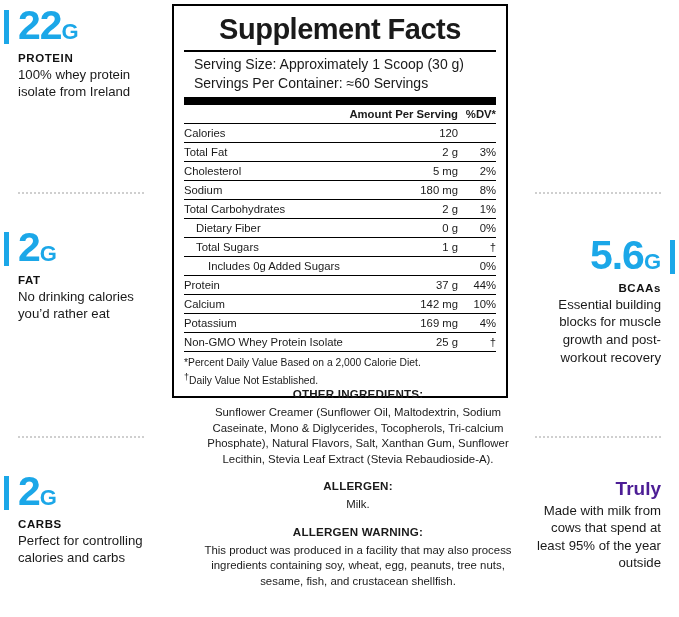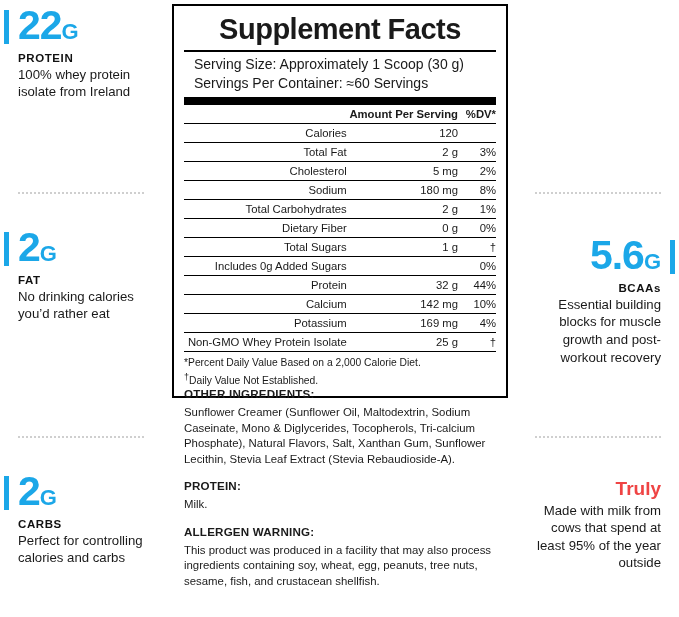--- a/index.html
+++ b/index.html
@@ -76,21 +76,21 @@
 
   .dotted-sep {
     position: absolute;
     height: 0;
     border-top: 2px dotted #cfcfcf;
   }
 
   .truly-block .brand-line {
     font-size: 19px;
     font-weight: bold;
-    color: #ef4444;
+    color: #4c1d95;
     line-height: 1.15;
   }
   .truly-block .brand-line .tm {
     font-size: 10px;
     vertical-align: super;
   }
 
   
   .center {
     position: absolute;
@@ -133,42 +133,43 @@
     border-collapse: collapse;
     font-size: 11.3px;
   }
   table.nutri td {
     padding: 3px 0 3px 0;
     vertical-align: bottom;
   }
   table.nutri tr.row-line td {
     border-bottom: 1px solid #000;
   }
-  td.nm { text-align: right; }
+  td.nm { text-align: left; }
   td.amt { text-align: right; padding-right: 26px; white-space: nowrap; }
   td.dv { text-align: right; width: 38px; white-space: nowrap; }
   .hdr td { font-weight: bold; font-size: 11.3px; padding-bottom: 2px; }
   .indent1 { padding-left: 12px !important; }
   .indent2 { padding-left: 24px !important; }
 
   .footnotes {
     font-size: 10.3px;
     line-height: 1.4;
     padding-top: 4px;
   }
   .footnotes .dag { font-size: 9px; vertical-align: super; }
 
   
   .ingredients {
     position: absolute;
-    left: 12px;
+    left: 27px;
     top: 386px;
     width: 318px;
     font-size: 11.4px;
     line-height: 1.37;
+    text-align: center;
   }
   .ing-head {
     font-weight: bold;
     font-size: 11.6px;
     letter-spacing: 0.2px;
   }
   .ing-body { margin-top: 3px; }
   .gap { height: 11px; }
 </style>
 </head>
@@ -263,21 +264,21 @@
           <td class="amt">1 g</td>
           <td class="dv">†</td>
         </tr>
         <tr class="row-line">
           <td class="nm indent2">Includes 0g Added Sugars</td>
           <td class="amt"></td>
           <td class="dv">0%</td>
         </tr>
         <tr class="row-line">
           <td class="nm">Protein</td>
-          <td class="amt">32 g</td>
+          <td class="amt">37 g</td>
           <td class="dv">44%</td>
         </tr>
         <tr class="row-line">
           <td class="nm">Calcium</td>
           <td class="amt">142 mg</td>
           <td class="dv">10%</td>
         </tr>
         <tr class="row-line">
           <td class="nm">Potassium</td>
           <td class="amt">169 mg</td>
@@ -295,21 +296,21 @@
         <div>*Percent Daily Value Based on a 2,000 Calorie Diet.</div>
         <div><span class="dag">†</span><span>Daily Value Not Established.</span></div>
       </div>
 
     </div>
 
     <div class="ingredients">
       <div class="ing-head">OTHER INGREDIENTS:</div>
       <div class="ing-body">Sunflower Creamer (Sunflower Oil, Maltodextrin, Sodium Caseinate, Mono &amp; Diglycerides, Tocopherols, Tri-calcium Phosphate), Natural Flavors, Salt, Xanthan Gum, Sunflower Lecithin, Stevia Leaf Extract (Stevia Rebaudioside-A).</div>
       <div class="gap"></div>
-      <div class="ing-head">PROTEIN:</div>
+      <div class="ing-head">ALLERGEN:</div>
       <div class="ing-body">Milk.</div>
       <div class="gap"></div>
       <div class="ing-head">ALLERGEN WARNING:</div>
       <div class="ing-body">This product was produced in a facility that may also process ingredients containing soy, wheat, egg, peanuts, tree nuts, sesame, fish, and crustacean shellfish.</div>
     </div>
 
   </div>
 
   <div class="col-right">
 

